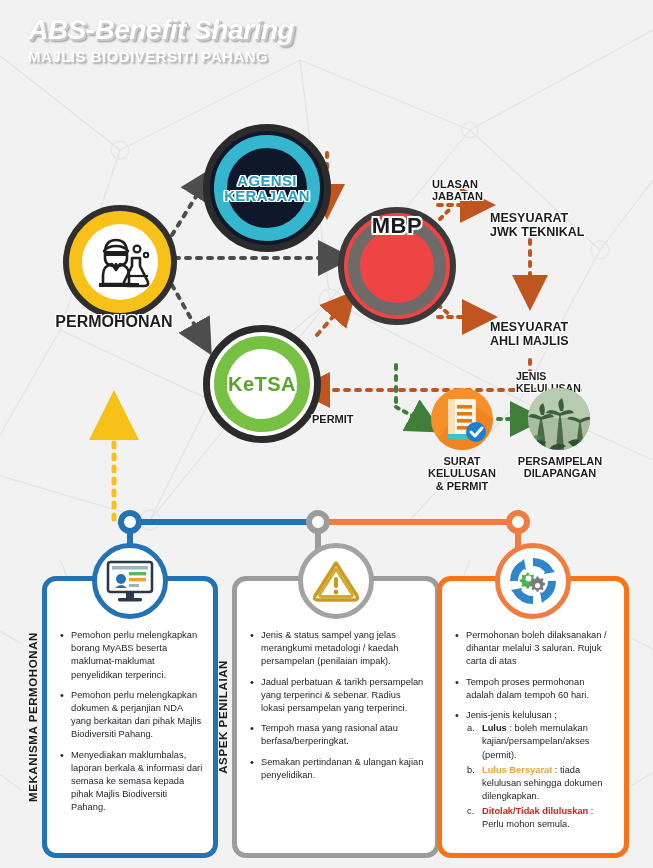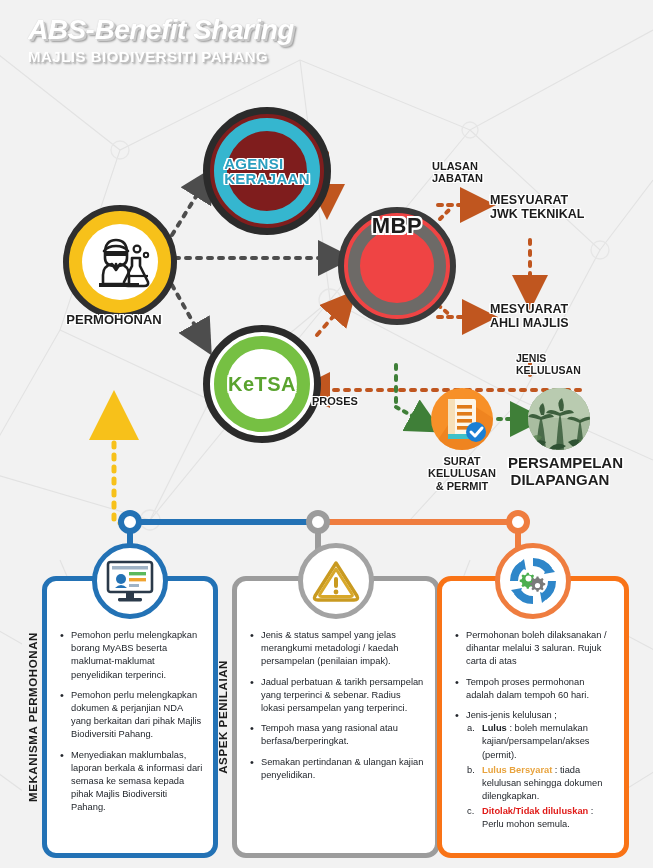--- a/index.html
+++ b/index.html
@@ -24,24 +24,24 @@
   .subtitle{
     margin-top:4px;font-size:15px;font-weight:bold;color:#ffffff;
     letter-spacing:0.5px;
     text-shadow:1px 1px 0 #c2c2c2, 2px 2px 2px rgba(130,130,130,.7);
   }
 
   
   .flow{position:absolute;left:0;top:95px;width:653px;height:430px;z-index:3;}
 
   .agensi{
-    position:absolute;left:203px;top:12px;width:114px;height:114px;
+    position:absolute;left:203px;top:29px;width:114px;height:114px;
     border:7px solid #2b2b2b;border-radius:50%;
-    background:#7f1d1d;
-    display:flex;align-items:center;justify-content:center;
+    background:#0f172a;
+    display:flex;align-items:center;justify-content:center;text-align:center;
   }
   .agensi .band{
     position:absolute;left:4px;top:4px;right:4px;bottom:4px;border-radius:50%;
     border:13px solid #35b6cf;box-sizing:border-box;
   }
   .agensi .lbl{
     position:relative;z-index:2;font-size:15px;font-weight:bold;color:#2b9ebf;
     line-height:1.0;letter-spacing:.3px;
     text-shadow:
       -1.4px -1.4px 0 #fff, 1.4px -1.4px 0 #fff,-1.4px 1.4px 0 #fff,1.4px 1.4px 0 #fff,
@@ -98,20 +98,21 @@
       -1.4px -1.4px 0 #fff,1.4px -1.4px 0 #fff,-1.4px 1.4px 0 #fff,1.4px 1.4px 0 #fff,
       0 -1.4px 0 #fff,0 1.4px 0 #fff,-1.4px 0 0 #fff,1.4px 0 0 #fff;
     line-height:1.12;
   }
 
   .flowlabel{
     position:absolute;font-weight:bold;color:#1c1c1c;line-height:1.12;
     text-shadow:
       -1.2px -1.2px 0 #fff,1.2px -1.2px 0 #fff,-1.2px 1.2px 0 #fff,1.2px 1.2px 0 #fff,
       0 -1.2px 0 #fff,0 1.2px 0 #fff,-1.2px 0 0 #fff,1.2px 0 0 #fff;
+    margin-top: 18px;
   }
 
   .surat{
     position:absolute;left:431px;top:293px;width:62px;height:62px;border-radius:50%;
     background:#f79028;display:flex;align-items:center;justify-content:center;overflow:hidden;
   }
   .hutan{
     position:absolute;left:528px;top:293px;width:62px;height:62px;border-radius:50%;
     overflow:hidden;background:#7e9b73;
   }
@@ -275,42 +276,42 @@
         </g>
         <g stroke="#1e1e1e" stroke-width="2.6" fill="none" stroke-linejoin="round">
           <path d="M47 31 h8 v8 l8 16 q1 4 -4 4 h-16 q-5 0 -4 -4 l8 -16 z"></path>
           <path d="M43 49 h20" stroke-width="2.2"></path>
         </g>
         <circle cx="52" cy="22" r="3.4" stroke="#1e1e1e" stroke-width="2.2" fill="none"></circle>
         <circle cx="61" cy="28" r="2.2" stroke="#1e1e1e" stroke-width="2" fill="none"></circle>
         <rect x="14" y="56" width="40" height="4" fill="#1e1e1e"></rect>
       </svg>
     </div>
-    <div class="circ-label" style="left:52px;top:218px;width:124px;font-size:13px;">PERMOHONAN</div>
+    <div class="circ-label" style="left:52px;top:218px;width:124px;font-size:16px;">PERMOHONAN</div>
 
     <div class="agensi">
       <div class="band"></div>
       <div class="lbl">AGENSI<br>KERAJAAN</div>
     </div>
 
     <div class="ketsa">
       <div class="band"></div>
       <div class="lbl">KeTSA</div>
     </div>
 
     <div class="mbp">
       <div class="band"></div>
       <div class="lbl">MBP</div>
     </div>
 
     <div class="flowlabel" style="left:432px;top:65px;width:90px;font-size:11px;">ULASAN<br>JABATAN</div>
     <div class="flowlabel" style="left:490px;top:98px;width:155px;font-size:12.5px;color:#1c1c1c;">MESYUARAT<br>JWK TEKNIKAL</div>
     <div class="flowlabel" style="left:490px;top:207px;width:150px;font-size:12.5px;">MESYUARAT<br>AHLI MAJLIS</div>
     <div class="flowlabel" style="left:516px;top:258px;width:110px;font-size:10.5px;">JENIS<br>KELULUSAN</div>
-    <div class="flowlabel" style="left:312px;top:300px;width:80px;font-size:11px;">PROSES</div>
+    <div class="flowlabel" style="left:312px;top:300px;width:80px;font-size:11px;">PERMIT</div>
 
     <div class="surat">
       <svg width="62" height="62" viewBox="0 0 62 62">
         <path d="M0 62 L62 62 L62 30 L34 12 z" fill="#e97a1a" opacity=".55"></path>
         <rect x="17" y="11" width="28" height="40" rx="2" fill="#fdf6e8"></rect>
         <rect x="17" y="11" width="7" height="40" fill="#f6e0b8"></rect>
         <rect x="26" y="17" width="15" height="3.6" fill="#e07b19"></rect>
         <rect x="26" y="24" width="15" height="3.6" fill="#e07b19"></rect>
         <rect x="26" y="31" width="15" height="3.6" fill="#e07b19"></rect>
         <rect x="26" y="38" width="15" height="3.6" fill="#e07b19"></rect>
@@ -344,21 +345,21 @@
           <path d="M0 62 q8 -14 18 -8 q-4 8 -18 8 z"></path>
           <path d="M62 62 q-10 -16 -22 -8 q6 8 22 8 z"></path>
           <path d="M20 62 q8 -10 18 -4 q-4 4 -18 4 z"></path>
         </g>
         <g fill="#57804f" opacity=".8">
           <path d="M2 52 q6 -8 12 -3 q-4 6 -12 3 z"></path>
           <path d="M50 54 q7 -7 11 -2 q-4 5 -11 2 z"></path>
         </g>
       </svg>
     </div>
-    <div class="circ-label" style="left:508px;top:360px;width:104px;font-size:15px;">PERSAMPELAN<br>DILAPANGAN</div>
+    <div class="circ-label" style="left:508px;top:360px;width:104px;font-size:11px;">PERSAMPELAN<br>DILAPANGAN</div>
   </div>
 
   <svg class="timeline" viewBox="0 0 653 70">
     <line x1="130" y1="22" x2="318" y2="22" stroke="#2372b5" stroke-width="6"></line>
     <line x1="318" y1="22" x2="518" y2="22" stroke="#ef7d3f" stroke-width="6"></line>
     <line x1="130" y1="22" x2="130" y2="62" stroke="#2372b5" stroke-width="6"></line>
     <line x1="318" y1="22" x2="318" y2="62" stroke="#9c9c9c" stroke-width="6"></line>
     <line x1="518" y1="22" x2="518" y2="62" stroke="#ef7d3f" stroke-width="6"></line>
     <circle cx="130" cy="22" r="9" fill="#fff" stroke="#2372b5" stroke-width="6"></circle>
     <circle cx="318" cy="22" r="9" fill="#fff" stroke="#9c9c9c" stroke-width="6"></circle>

